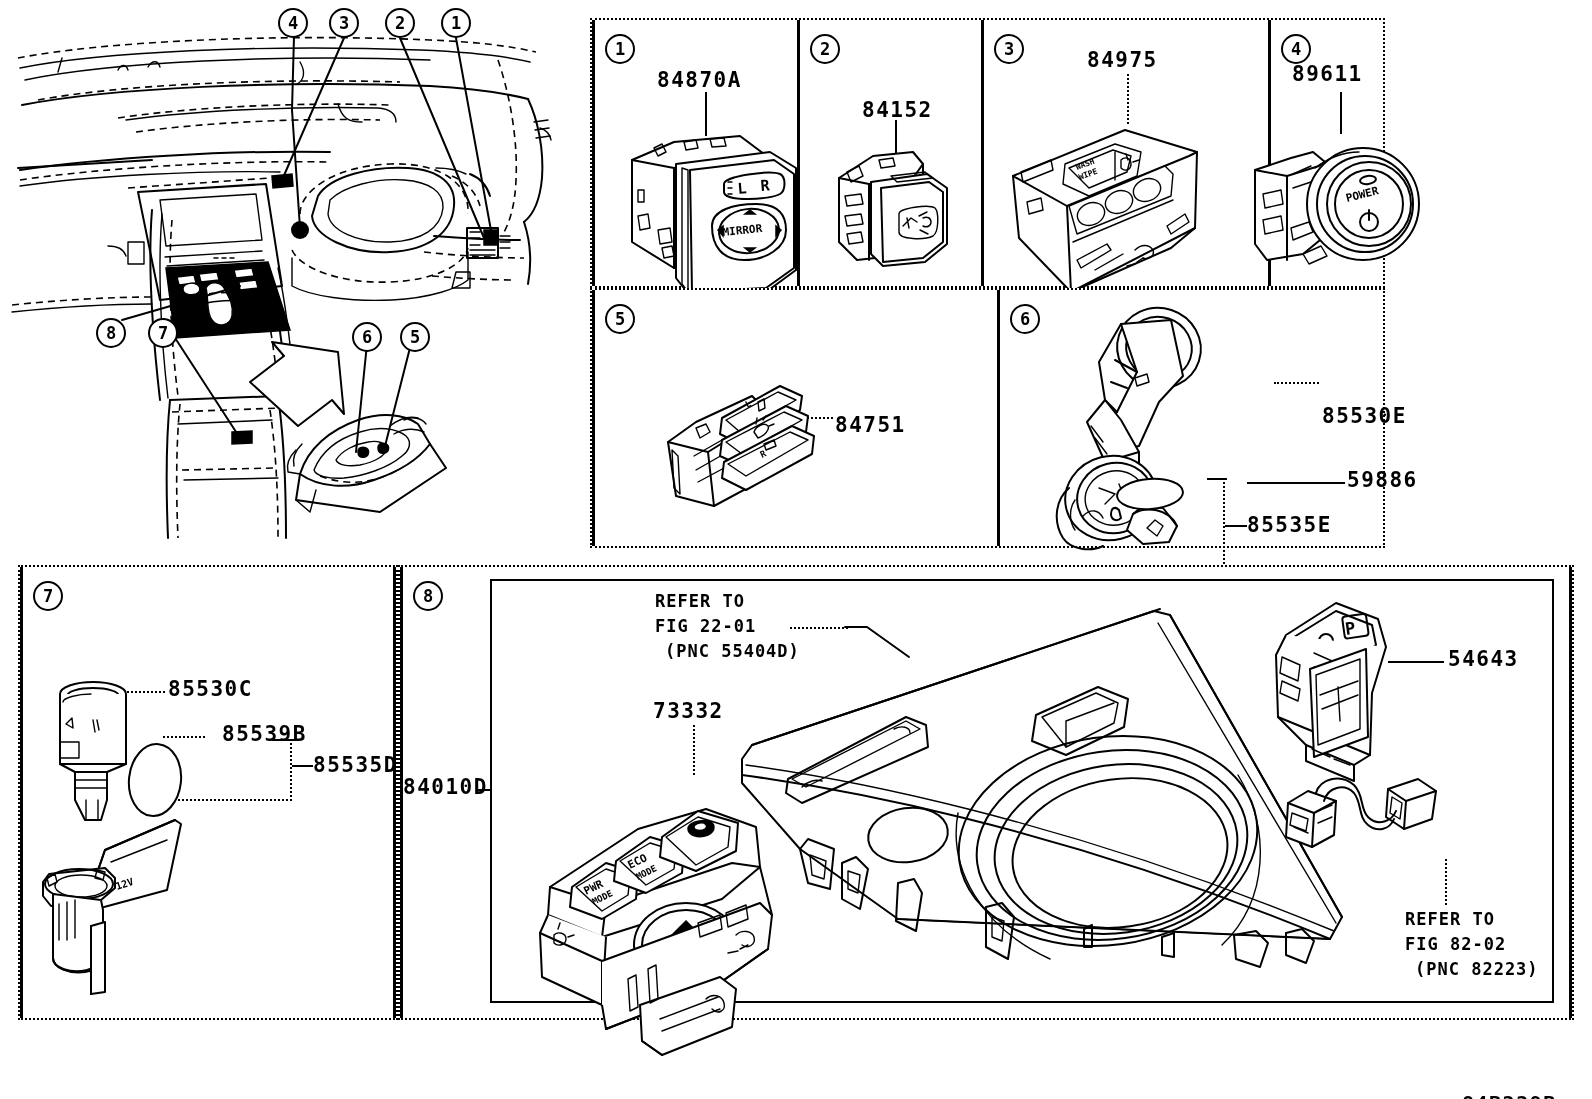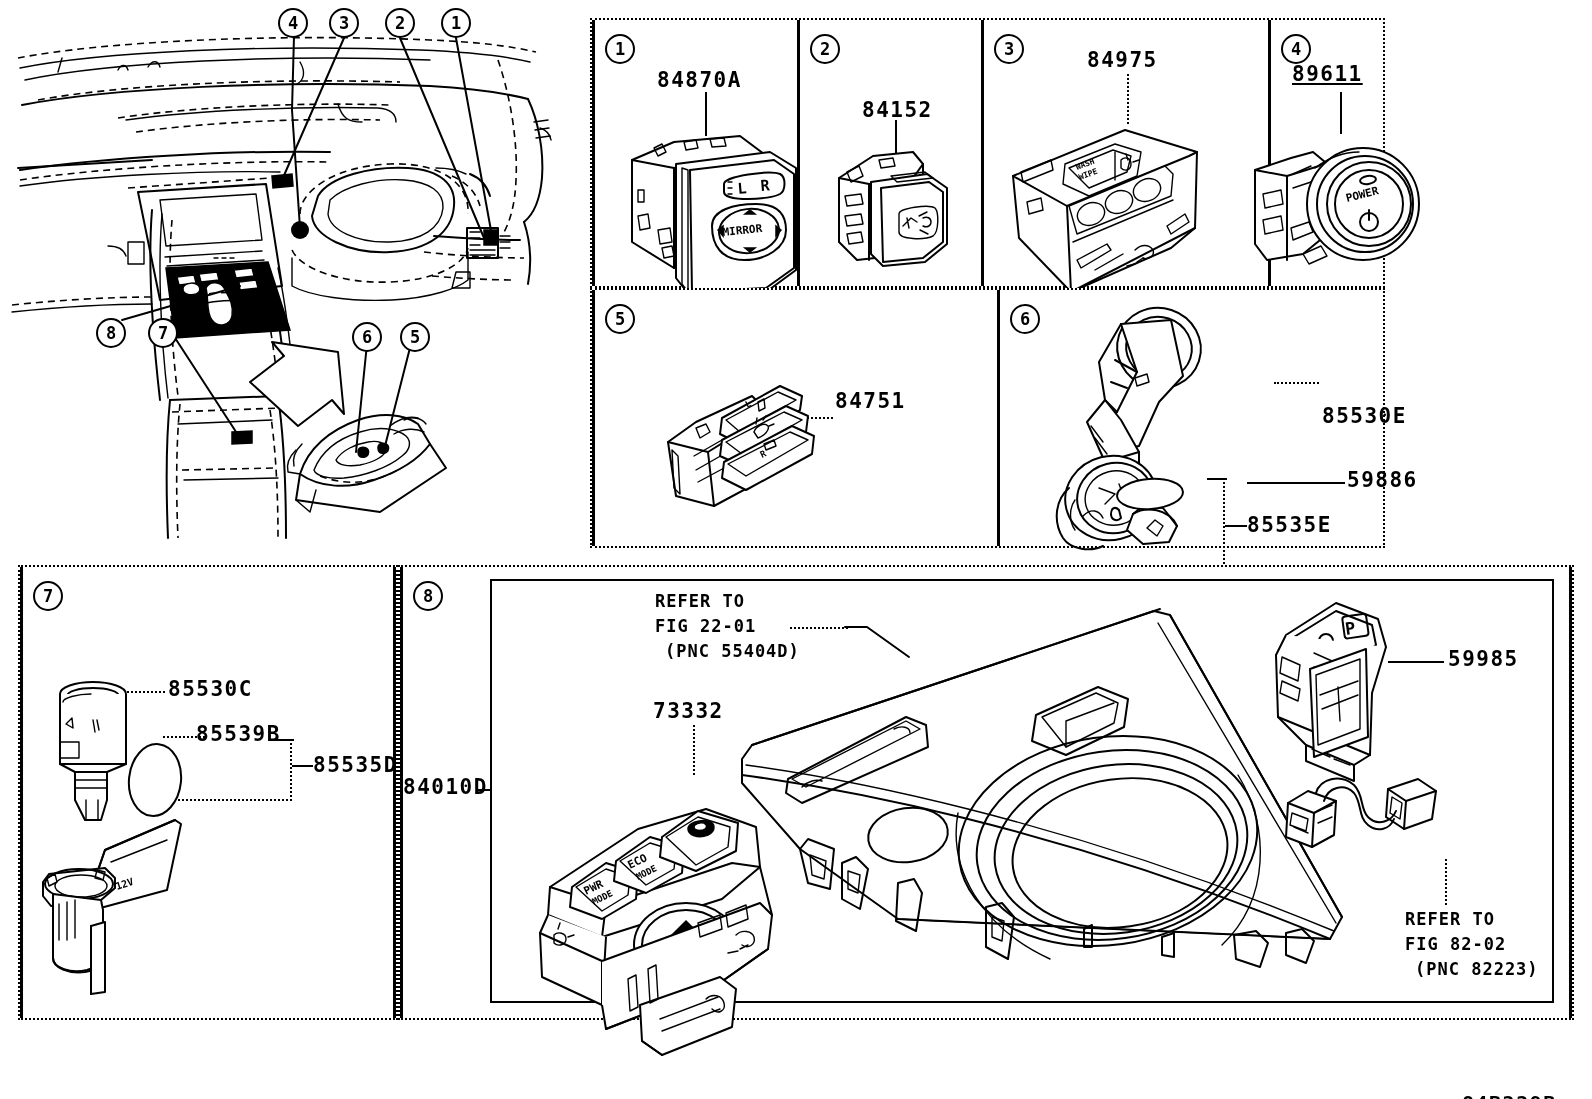--- a/index.html
+++ b/index.html
@@ -317,21 +317,21 @@
       <path class="ln-t" d="M88 160 L116 144"></path>
       <path class="ln-t" d="M128 140 C134 134 142 134 146 140 C148 146 142 150 136 148"></path>
       <path class="ln-t" d="M130 152 L136 148 M120 156 L128 154"></path>
       <path class="ln" d="M188 118 L164 138 L64 182"></path>
       <path class="ln-t" d="M160 116 L178 104 L182 112 L164 124 Z"></path>
     </svg>
 
     <div class="circ-num" style="left:689px;top:14px;">
         <span>4</span>
       </div>
-    <div class="pnum" style="left:700px;top:42px;text-decoration:underline;">89611</div>
+    <div class="pnum" style="left:700px;top:42px;">89611</div>
     <div class="lead lead-v" style="left:748px;top:72px;height:42px;"></div>
 
     <svg width="190" height="150" style="left:655px;top:108px;" viewBox="0 0 190 150">
 
       <path class="fillw" d="M8 42 L44 30 L66 24 L78 34 L78 108 L56 126 L20 132 L8 116 Z"></path>
       <path class="ln" d="M8 42 L40 48 L40 132"></path>
       <path class="ln" d="M40 48 L72 38 L78 34"></path>
       <path class="ln-t" d="M16 66 L34 62 L36 76 L18 80 Z"></path>
       <path class="ln-t" d="M16 92 L34 88 L36 102 L18 106 Z"></path>
       <path class="ln-t" d="M46 46 L64 38 M46 60 L64 54"></path>
@@ -352,21 +352,21 @@
     </svg>
   </div>
 
   <div class="panel" style="left:590px;top:288px;width:795px;height:260px;">
     <div class="solid-edge-l"></div>
     <div style="position:absolute;left:405px;top:0;bottom:0;width:3px;background:#000;"></div>
 
     <div class="circ-num" style="left:13px;top:14px;">
         <span>5</span>
       </div>
-    <div class="pnum" style="left:243px;top:99px;">84751</div>
+    <div class="pnum" style="left:243px;top:123px;">84751</div>
     <div class="lead-dot-h" style="left:195px;top:127px;width:46px;"></div>
 
     <svg width="200" height="160" style="left:70px;top:78px;" viewBox="0 0 200 160">
 
       <path class="fillw" d="M6 74 L34 54 L90 28 L112 50 L104 110 L52 138 L14 128 Z"></path>
       <path class="ln" d="M6 74 L46 84 L52 138"></path>
       <path class="ln" d="M46 84 L104 48 L112 50"></path>
       <path class="ln-t" d="M10 82 L12 120 L18 126 L16 88 Z"></path>
       <path class="ln-t" d="M34 60 L44 56 L48 64 L38 70 Z"></path>
       <path class="ln-t" d="M32 88 L88 56 M34 102 L90 70 M36 114 L92 84"></path>
@@ -433,21 +433,21 @@
     <div class="solid-edge-l"></div>
     <div class="solid-edge-r"></div>
 
     <div class="circ-num" style="left:13px;top:14px;">
         <span>7</span>
       </div>
 
     <div class="pnum" style="left:148px;top:110px;">85530C</div>
     <div class="lead-dot-h" style="left:95px;top:124px;width:50px;"></div>
 
-    <div class="pnum" style="left:176px;top:155px;text-align:center;">85539B</div>
+    <div class="pnum" style="left:202px;top:155px;text-align:center;">85539B</div>
     <div class="lead-dot-h" style="left:143px;top:169px;width:42px;"></div>
 
     <div class="pnum" style="left:293px;top:186px;">85535D</div>
     <div class="lead lead-h" style="left:272px;top:198px;width:21px;"></div>
     <div class="brk" style="left:150px;top:172px;width:122px;height:62px;border-top-color:transparent;"></div>
     <div class="lead lead-h" style="left:252px;top:172px;width:22px;"></div>
 
     <svg width="230" height="310" style="left:15px;top:105px;" viewBox="0 0 230 310">
 
       <ellipse class="fillw" cx="58" cy="22" rx="33" ry="12"></ellipse>
@@ -503,21 +503,21 @@
       <div style="padding-left:10px;">(PNC 55404D)</div>
     </div>
     <div class="lead-dot-h" style="left:390px;top:60px;width:58px;"></div>
     <svg width="80" height="60" style="left:445px;top:38px;" viewBox="0 0 80 60">
       <path class="ln" d="M0 22 L22 22 L64 52"></path>
     </svg>
 
     <div class="pnum" style="left:253px;top:132px;">73332</div>
     <div class="lead-dot-v" style="left:293px;top:158px;height:50px;"></div>
 
-    <div class="pnum" style="left:1048px;top:80px;">59985</div>
+    <div class="pnum" style="left:1048px;top:80px;">54643</div>
     <div class="lead lead-h" style="left:988px;top:94px;width:56px;"></div>
 
     <div class="refer" style="left:1005px;top:340px;">
       <div>REFER TO</div>
       <div>FIG 82-02</div>
       <div style="padding-left:10px;">(PNC 82223)</div>
     </div>
     <div class="lead-dot-v" style="left:1045px;top:292px;height:46px;"></div>
 
     <svg width="300" height="290" style="left:110px;top:170px;" viewBox="0 0 300 290">

